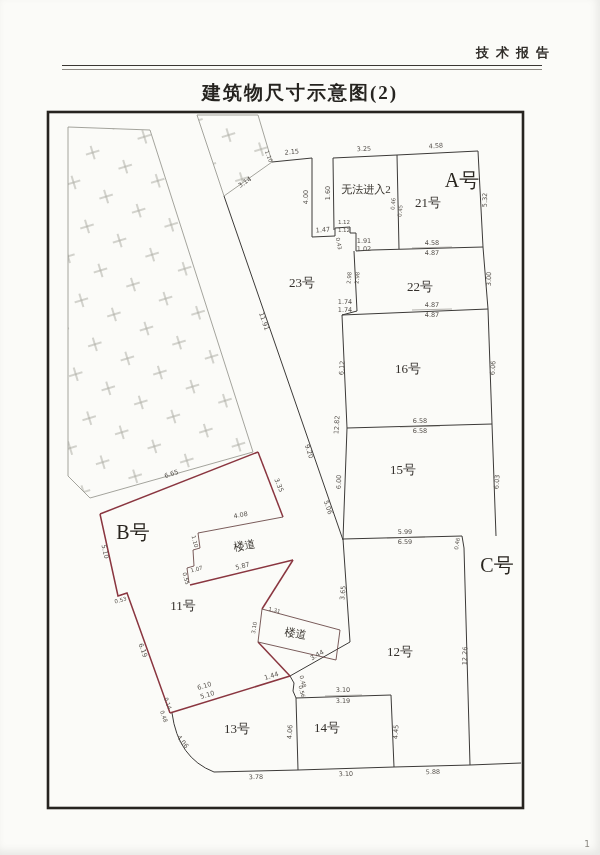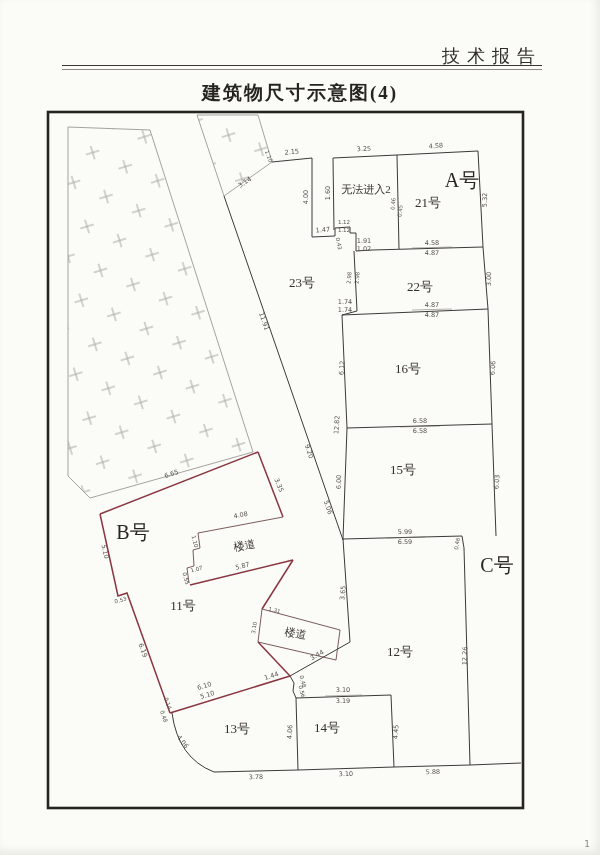--- a/index.html
+++ b/index.html
@@ -1,19 +1,19 @@
 <!DOCTYPE html>
 <html><head>
 <meta charset="utf-8">
 <style>
   html,body{margin:0;padding:0;}
   body{width:600px;height:855px;background:#eceae6;font-family:"Liberation Serif","DejaVu Serif",serif;}
   #page{position:relative;width:600px;height:855px;background:#fbfbf8;overflow:hidden;
         box-shadow:inset -3px -4px 8px rgba(0,0,0,.08);}
-  #hdr{position:absolute;top:44px;right:58px;font-size:18px;font-weight:normal;
+  #hdr{position:absolute;top:44px;right:44px;font-size:13px;font-weight:bold;
        letter-spacing:7px;color:#2f2c28;}
   .rule1{position:absolute;top:65px;left:62px;width:480px;border-top:1.6px solid #3a3733;}
   .rule2{position:absolute;top:69px;left:62px;width:480px;border-top:1px solid #8d8a84;}
   #title{position:absolute;top:80px;left:0;width:600px;text-align:center;font-size:19px;
          font-weight:bold;letter-spacing:2px;color:#262420;}
   #pageno{position:absolute;right:10px;bottom:6px;font-size:9px;color:#8a8780;
           font-family:"DejaVu Sans",sans-serif;}
   svg{position:absolute;top:0;left:0;}
   .wall{fill:none;stroke:#3c3a38;stroke-width:1;stroke-linejoin:miter;}
   .red{fill:none;stroke:#8a3640;stroke-width:1.5;stroke-linejoin:miter;}
@@ -26,21 +26,21 @@
   .corrlab{font-size:11px;fill:#3a3630;text-anchor:middle;}
   .sep{stroke:#6a6660;stroke-width:.5;}
 </style>
 </head>
 <body>
 
 <div id="page">
   <div id="hdr">技术报告</div>
   <div class="rule1"></div>
   <div class="rule2"></div>
-  <div id="title">建筑物尺寸示意图(4)</div>
+  <div id="title">建筑物尺寸示意图(2)</div>
 
   <svg width="600" height="855" viewBox="0 0 600 855">
     <defs>
       <pattern id="crosses" width="54" height="46" patternUnits="userSpaceOnUse" patternTransform="rotate(-17)">
         <path d="M10 12 h14 M17 5 v14 M37 35 h14 M44 28 v14" stroke="#a9a9a0" stroke-width="1" fill="none"></path>
       </pattern>
     </defs>
 
     <rect x="48" y="112" width="475" height="696" fill="none" stroke="#262420" stroke-width="2.6"></rect>
 

